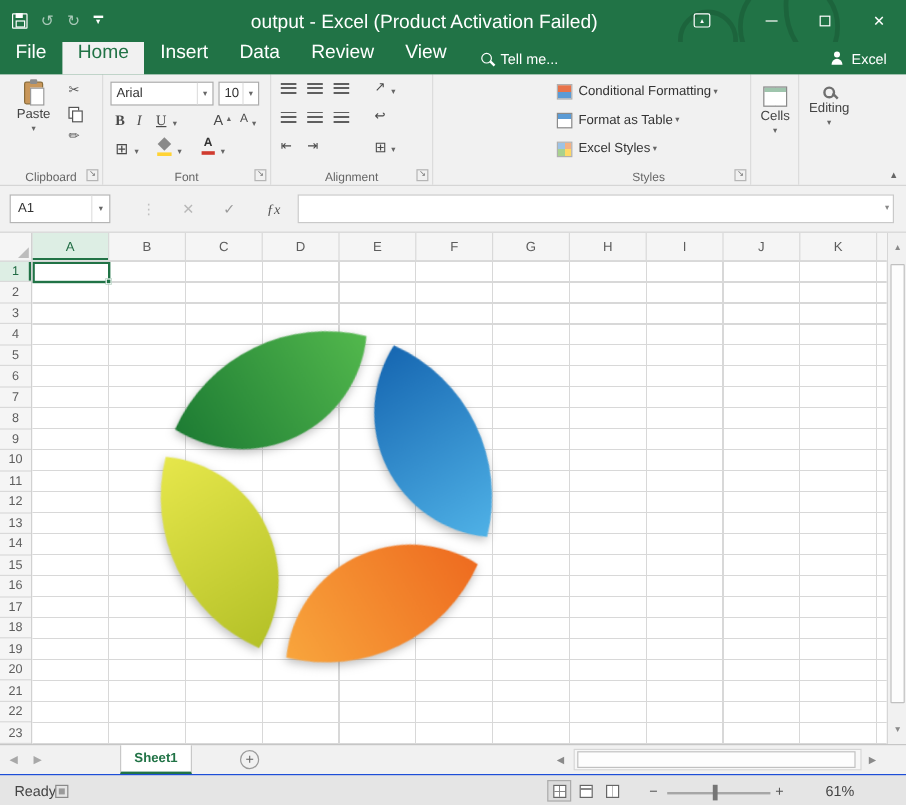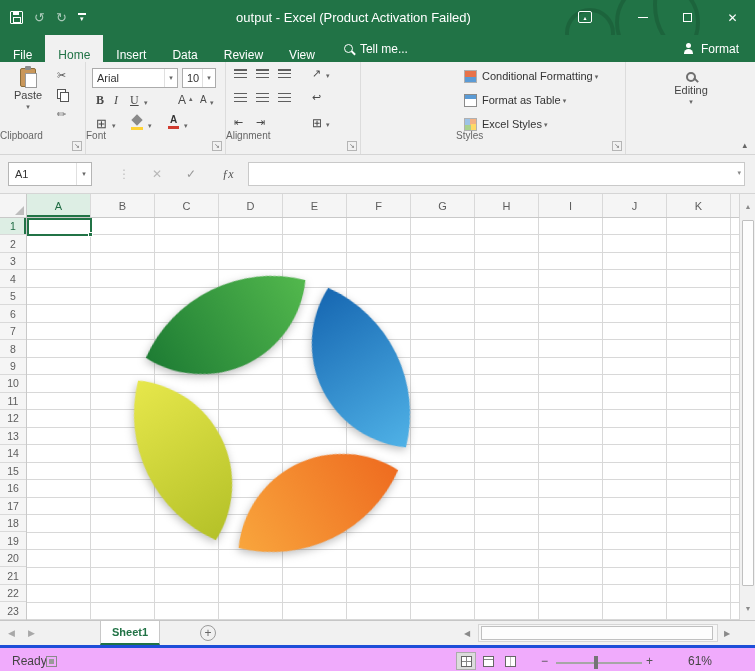--- a/index.html
+++ b/index.html
@@ -11,43 +11,43 @@
 .deco{position:absolute;border:4px solid rgba(0,0,0,.13);border-radius:50%}
 .qa{position:absolute;left:10px;top:0;height:35px;display:flex;align-items:center;gap:11px;color:#fff;z-index:2}
 .qa .glyph{font-size:13px;line-height:1}
 .qa .dim{color:#a9c9b8}
 .floppy{width:13px;height:13px;border:1.5px solid #fff;border-radius:1px;position:relative}
 .floppy::before{content:"";position:absolute;left:2px;top:-1px;width:6px;height:4px;background:#fff}
 .floppy::after{content:"";position:absolute;left:2px;bottom:0;width:6px;height:4px;border:1px solid #fff}
 .qa-dd{display:flex;flex-direction:column;align-items:center;color:#fff}
 .qa-dd .bar{width:8px;height:1.5px;background:#fff;margin-bottom:1px}
 .qa-dd .car{font-size:7px;line-height:6px}
-.title-text{position:absolute;left:112px;right:160px;top:10px;text-align:center;color:#fff;font-size:13px;white-space:nowrap;z-index:2}
+.title-text{position:absolute;left:112px;right:160px;top:10px;text-align:center;color:#fff;font-size:16px;white-space:nowrap;z-index:2}
 .rdo{position:absolute;right:163px;top:11px;width:14px;height:12px;border:1.5px solid #fff;border-radius:2px;display:flex;align-items:center;justify-content:center;color:#fff;font-size:6px;z-index:3}
 .wc{position:absolute;right:0;top:0;display:flex;height:35px;z-index:3}
 .wcb{width:45px;height:35px;display:flex;align-items:center;justify-content:center;color:#fff;font-size:12px}
 .min-glyph{width:10px;height:1.5px;background:#fff;display:block}
 .max-glyph{width:9px;height:9px;border:1.5px solid #fff;display:block}
 
 
 .tabrow{position:absolute;left:0;top:35px;width:755px;height:27px;background:#217346;display:flex;align-items:stretch;color:#fff;z-index:4}
-.rtab{padding:0 13px;display:flex;align-items:flex-end;font-size:12px}
+.rtab{padding:0 13px;display:flex;align-items:flex-start;font-size:16px}
 .rtab.active{background:#f1f1f1;color:#217346}
 .tellme{display:flex;align-items:center;gap:7px;margin-left:16px;font-size:12px}
 .share-box{margin-left:auto;display:flex;align-items:center;gap:7px;padding-right:16px;font-size:12px}
 .mag{width:9px;height:9px;border:1.5px solid #fff;border-radius:50%;position:relative;flex:none}
 .mag::after{content:"";position:absolute;width:5px;height:1.5px;background:#fff;right:-4px;bottom:-1px;transform:rotate(45deg)}
 .person{width:11px;height:11px;position:relative;flex:none}
 .person::before{content:"";position:absolute;left:3px;top:0;width:5px;height:5px;border-radius:50%;background:#fff}
 .person::after{content:"";position:absolute;left:1px;bottom:0;width:9px;height:5px;border-radius:5px 5px 0 0;background:#fff}
 
 
 .ribbon{position:absolute;left:0;top:62px;width:755px;height:93px;background:#f1f1f1;border-bottom:1px solid #d5d5d5;z-index:3}
 .grp{position:absolute;top:0;height:92px;border-right:1px solid #dcdcdc}
-.grp-label{position:absolute;bottom:13px;left:0;right:0;text-align:left;font-size:10px;color:#666}
+.grp-label{position:absolute;bottom:0;left:0;right:0;text-align:center;font-size:10px;color:#666}
 .launcher{position:absolute;bottom:3px;right:3px;width:10px;height:10px;border:1px solid #b5b5b5;font-size:7px;line-height:8px;text-align:center;color:#777}
 .combo{position:absolute;background:#fff;border:1px solid #ababab;font-size:11px;display:flex;align-items:center;padding-left:4px;color:#333}
 .combo .dd{margin-left:auto;align-self:stretch;width:13px;display:flex;align-items:center;justify-content:center;font-size:7px;color:#666;border-left:1px solid #e0e0e0}
 .ic{position:absolute;display:flex;align-items:center;gap:2px;font-size:12px;color:#4a4a4a;line-height:1}
 .dd7{font-size:7px;color:#666}
 .bigbtn{position:absolute;display:flex;flex-direction:column;align-items:center;gap:2px;font-size:11px;color:#444}
 .paste-ic{width:16px;height:19px;background:#c9975a;border:1px solid #8a6d3b;border-radius:2px;position:relative}
 .paste-ic::before{content:"";position:absolute;left:4px;top:-3px;width:6px;height:4px;background:#8c8c8c;border-radius:1px}
 .paste-ic::after{content:"";position:absolute;left:4px;top:4px;width:10px;height:13px;background:#fff;border:1px solid #9a9a9a}
 .copyic{width:11px;height:12px;position:relative}
@@ -101,21 +101,21 @@
 
 .sheetbar{position:absolute;left:0;top:620px;width:755px;height:25px;background:#f1f1f1;border-top:1px solid #c6c6c6}
 .snav{position:absolute;top:0;height:24px;display:flex;align-items:center;font-size:9px;color:#a8a8a8}
 .stab{position:absolute;left:100px;top:0;height:24px;width:60px;background:#fff;border-left:1px solid #c8c8c8;border-right:1px solid #c8c8c8;border-bottom:2px solid #217346;display:flex;align-items:center;justify-content:center;font-size:11px;font-weight:bold;color:#217346}
 .addsheet{position:absolute;left:200px;top:4px;width:16px;height:16px;border:1px solid #9b9b9b;border-radius:50%;display:flex;align-items:center;justify-content:center;font-size:12px;color:#666;line-height:1}
 .hscroll{position:absolute;left:478px;top:3px;width:240px;height:18px;background:#f7f7f7;border:1px solid #d6d6d6}
 .hthumb{position:absolute;left:2px;top:1px;width:232px;height:14px;background:#fdfdfd;border:1px solid #c0c0c0}
 .harrow{position:absolute;top:0;height:24px;display:flex;align-items:center;font-size:8px;color:#8a8a8a}
 
 
-.statusbar{position:absolute;left:0;top:645px;width:755px;height:26px;background:#f0abfc;border-top:3px solid #1d4ed8;font-size:12px;color:#444}
+.statusbar{position:absolute;left:0;top:645px;width:755px;height:26px;background:#e5e5e5;border-top:1px solid #1d4ed8;font-size:12px;color:#444}
 .ready{position:absolute;left:12px;top:6px}
 .macro{position:absolute;left:46px;top:8px;width:11px;height:11px;border:1px solid #8a8a8a}
 .macro::after{content:"";position:absolute;left:2px;top:2px;width:5px;height:5px;background:#9a9a9a}
 .vic{position:absolute;top:4px;width:20px;height:18px;display:flex;align-items:center;justify-content:center;border:1px solid transparent}
 .vic.active{background:#dcdcdc;border-color:#ababab}
 .pg{width:11px;height:11px;border:1px solid #666;background:#fff}
 .pg.grid{background-image:linear-gradient(90deg,transparent 4px,#888 4px 5px,transparent 5px),linear-gradient(180deg,transparent 4px,#888 4px 5px,transparent 5px)}
 .pg.pl{background-image:linear-gradient(180deg,transparent 2px,#888 2px 3px,transparent 3px)}
 .pg.pb{background-image:linear-gradient(90deg,transparent 4px,#bbb 4px 5px,transparent 5px)}
 .zoomctl{position:absolute;top:6px;color:#555}
@@ -176,21 +176,21 @@
     </div>
   <div class="rtab">
       <span>View</span>
     </div>
   <div class="tellme">
       <span class="mag"></span>
       <span>Tell me...</span>
     </div>
   <div class="share-box">
       <span class="person"></span>
-      <span>Format</span>
+      <span>Excel</span>
     </div>
 </div>
 
 <div class="ribbon">
 
   <div class="grp" style="left:0;width:86px">
     <div class="bigbtn" style="left:6px;top:6px;width:44px">
       <span class="paste-ic"></span>
       <span>Paste</span>
       <span class="dd7">▾</span>
@@ -282,20 +282,27 @@
     </span>
     <span class="ic" style="left:8px;top:56px;font-size:11px;color:#333">
       <span class="cs-ic"></span>
       <span style="margin-left:3px">Excel Styles</span>
       <span class="dd7">▾</span>
     </span>
     <div class="grp-label">Styles</div>
     <span class="launcher">↘</span>
   </div>
 
+  <div class="grp" style="left:626px;width:40px">
+    <div class="bigbtn" style="left:3px;top:10px;width:34px">
+      <span class="cells-ic"></span>
+      <span>Cells</span>
+      <span class="dd7">▾</span>
+    </div>
+  </div>
 
   <div class="grp" style="left:666px;width:50px;border-right:none">
     <div class="bigbtn" style="left:4px;top:10px;width:42px">
       <span class="magd"></span>
       <span>Editing</span>
       <span class="dd7">▾</span>
     </div>
   </div>
 
   <span class="collapse-chv">▴</span>

